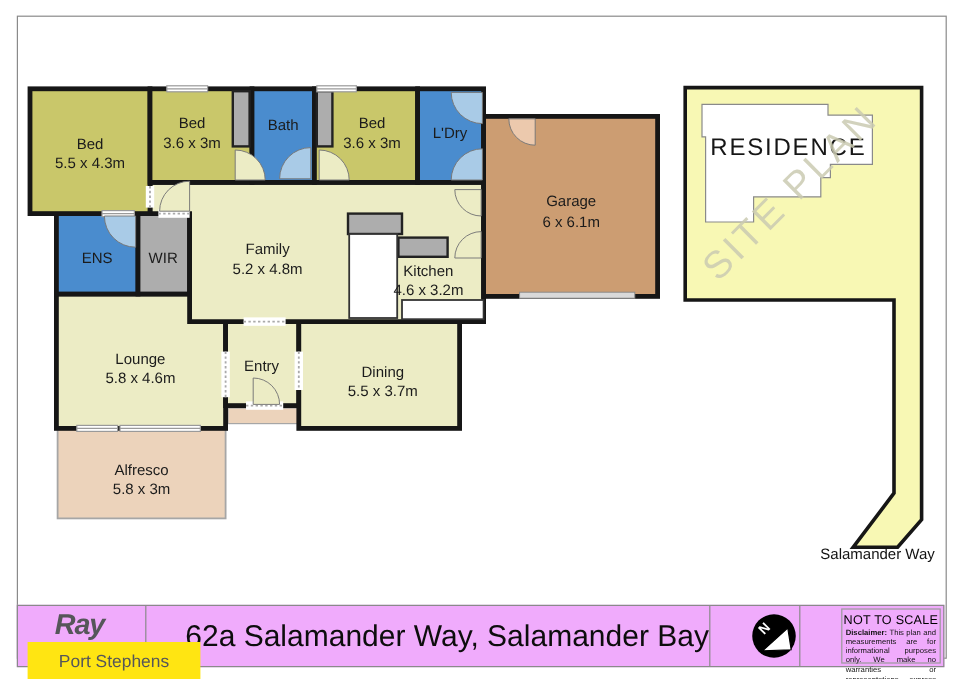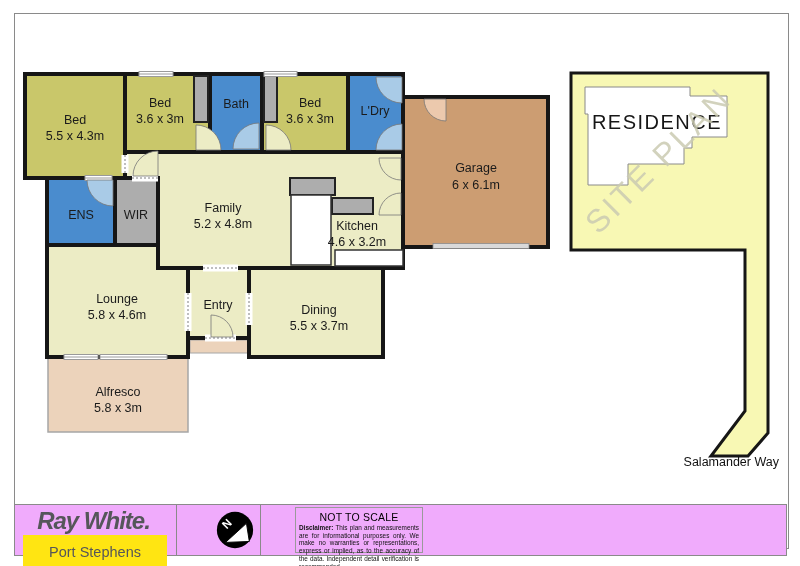--- a/index.html
+++ b/index.html
@@ -143,20 +143,23 @@
   <text class="street-label" x="779" y="466">Salamander Way</text>
 </svg>
 
 <div class="footer">
   <div class="cell cell-logo">
     <div class="brand">Ray White.</div>
     <div class="office-band" style="background: rgb(255, 229, 18);">
       <span>Port Stephens</span>
     </div>
   </div>
+  <div class="cell cell-title">
+    <span class="addr">62a Salamander Way, Salamander Bay</span>
+  </div>
   <div class="cell cell-compass">
     <svg width="42" height="42" viewBox="0 0 44 44">
       <circle cx="22" cy="22" r="19" fill="#000"></circle>
       <text x="9" y="19" fill="#fff" font-size="12" font-weight="bold" font-family="Liberation Sans, sans-serif" transform="rotate(-45 14 15)">N</text>
       <polygon points="34,15 12,35 37,34" fill="#fff" stroke="#000" stroke-width="1"></polygon>
     </svg>
   </div>
   <div class="cell cell-note">
     <div class="note-box">
       <div class="nts">NOT TO SCALE</div>

